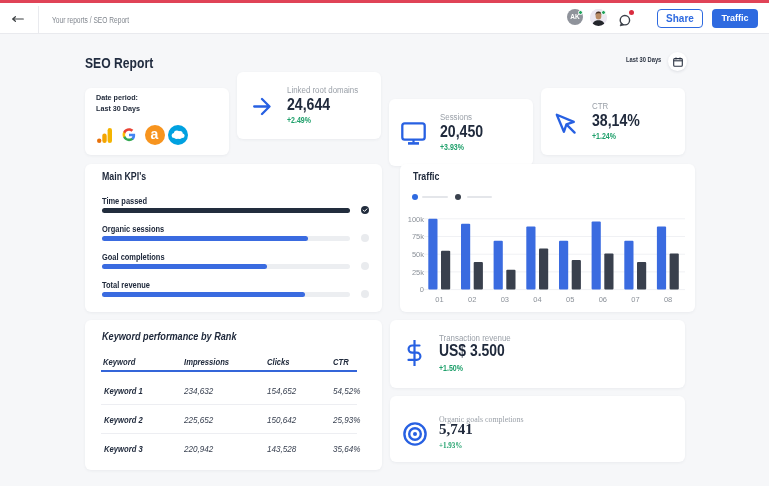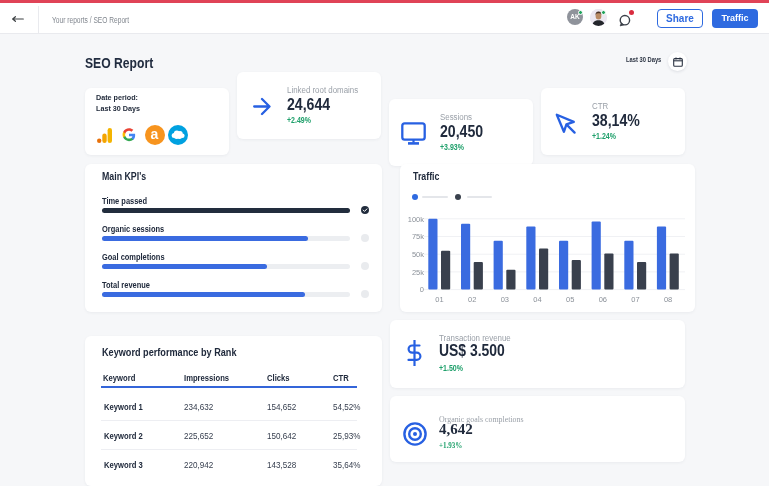--- a/index.html
+++ b/index.html
@@ -191,21 +191,21 @@
       <text x="104.8" y="88">03</text>
       <text x="137.5" y="88">04</text>
       <text x="170.2" y="88">05</text>
       <text x="202.8" y="88">06</text>
       <text x="235.5" y="88">07</text>
       <text x="268.1" y="88">08</text>
     </g>
   </svg>
 </div>
 
-<div class="card" style="left:85px;top:336px;width:297px;height:150px;">
+<div class="card" style="left:85px;top:320px;width:297px;height:150px;font-style:italic;">
   <div class="abs" style="left:17px;top:9.5px;font-size:11px;font-weight:bold;color:#202a3c;transform:scaleX(0.83);transform-origin:0 0;">Keyword performance by Rank</div>
   <div class="abs" style="left:18px;top:37px;font-size:9px;font-weight:bold;color:#202a3c;transform:scaleX(0.85);transform-origin:0 0;">Keyword</div>
   <div class="abs" style="left:99px;top:37px;font-size:9px;font-weight:bold;color:#202a3c;transform:scaleX(0.85);transform-origin:0 0;">Impressions</div>
   <div class="abs" style="left:182px;top:37px;font-size:9px;font-weight:bold;color:#202a3c;transform:scaleX(0.85);transform-origin:0 0;">Clicks</div>
   <div class="abs" style="left:248px;top:37px;font-size:9px;font-weight:bold;color:#202a3c;transform:scaleX(0.85);transform-origin:0 0;">CTR</div>
   <div class="abs" style="left:16px;top:50px;width:256px;height:1.5px;background:#3465d9;"></div>
   <div class="abs" style="left:19px;top:66px;font-size:9px;font-weight:bold;color:#202a3c;transform:scaleX(0.85);transform-origin:0 0;">Keyword 1</div>
   <div class="abs" style="left:99px;top:66px;font-size:9px;color:#384050;transform:scaleX(0.9);transform-origin:0 0;">234,632</div>
   <div class="abs" style="left:182px;top:66px;font-size:9px;color:#384050;transform:scaleX(0.9);transform-origin:0 0;">154,652</div>
   <div class="abs" style="left:248px;top:66px;font-size:9px;color:#384050;transform:scaleX(0.9);transform-origin:0 0;">54,52%</div>
@@ -231,15 +231,15 @@
   <div class="abs green" style="left:49px;top:43px;">+1.50%</div>
 </div>
 
 <div class="card" style="left:390px;top:396px;width:295px;height:66px;font-family:Liberation Serif, serif;">
   <svg class="abs" style="left:13px;top:26px;" width="24" height="24" viewBox="0 0 24 24">
     <circle cx="12" cy="12" r="10.6" fill="none" stroke="#2760e2" stroke-width="2.4"></circle>
     <circle cx="12" cy="12" r="5.8" fill="none" stroke="#2760e2" stroke-width="2.4"></circle>
     <circle cx="12" cy="12" r="2" fill="#2760e2"></circle>
   </svg>
   <div class="abs glabel" style="left:49px;top:18px;">Organic goals completions</div>
-  <div class="abs" style="left:49px;top:25px;font-size:15px;font-weight:bold;color:#202a3c;">4,642</div>
+  <div class="abs" style="left:49px;top:25px;font-size:15px;font-weight:bold;color:#202a3c;">5,741</div>
   <div class="abs green" style="left:49px;top:44px;">+1.93%</div>
 </div>
 
 </body></html>

